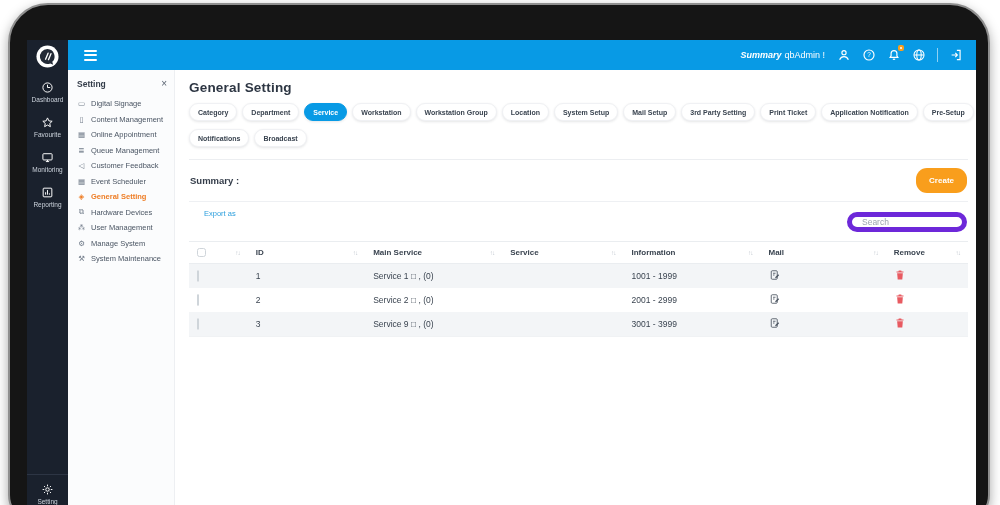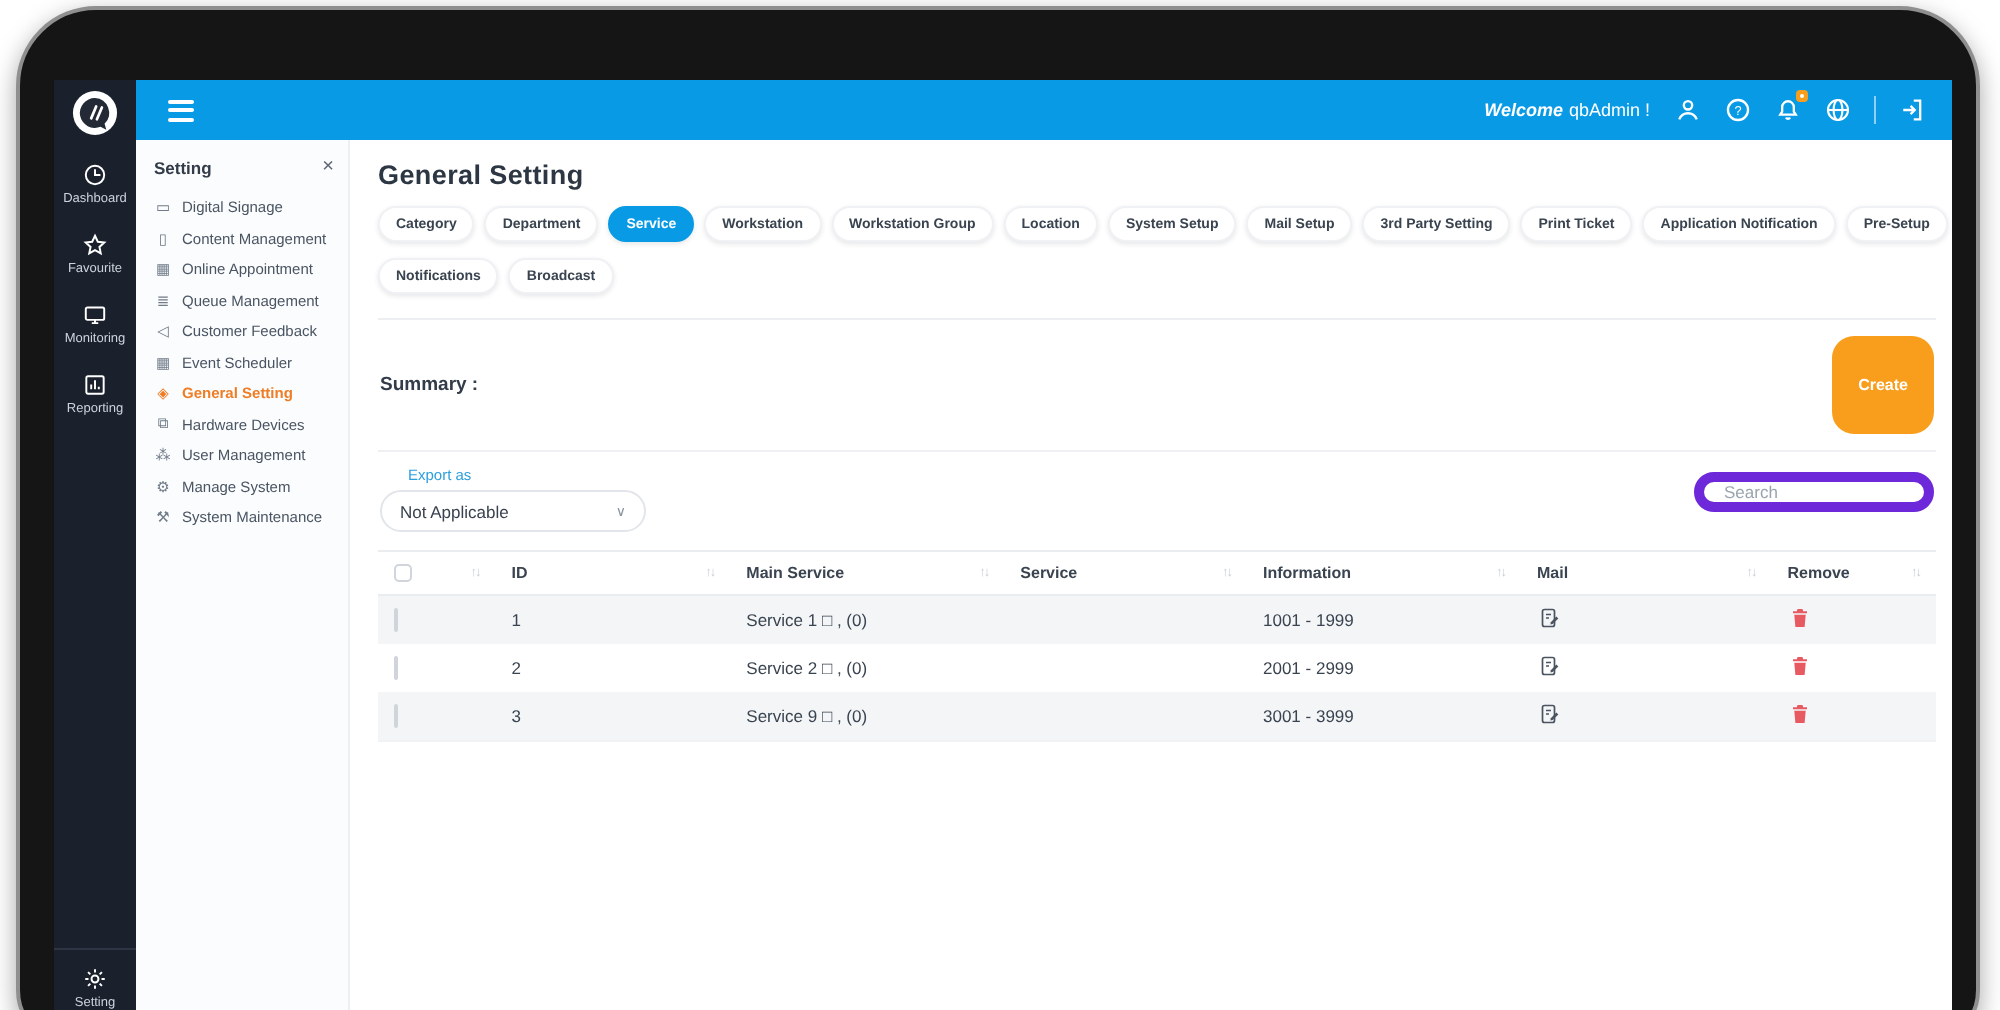--- a/index.html
+++ b/index.html
@@ -59,21 +59,21 @@
   .tabs-row { display:flex; gap:5px; margin-top:8px; white-space:nowrap; }
   .pill { height:18px; display:inline-flex; align-items:center; padding:0 8px; border-radius:9px;
     background:#fff; border:1px solid #f0f1f4; box-shadow:0 1px 2.5px rgba(40,50,60,.12);
     font-size:7px; font-weight:700; color:#3a4450; cursor:pointer; }
   .pill.active { background:#089ae5; border-color:#089ae5; color:#fff; }
 
   .card { margin-top:12px; border-top:1px solid #eceef1; border-bottom:1px solid #f0f2f4; }
   .card-head { display:flex; justify-content:space-between; align-items:center; padding:8px 1px; border-bottom:1px solid #eef0f3; }
   .summary-title { font-size:9.5px; font-weight:700; color:#333c49; }
   .create-btn { background:#f99e1c; color:#fff; border:none; font-family:inherit; font-size:8px; font-weight:700;
-    padding:20px 13px; border-radius:11px; cursor:pointer;text-align:right; }
+    padding:8px 13px; border-radius:11px; cursor:pointer;text-align:right; }
   .card-toolbar { display:flex; justify-content:space-between; align-items:flex-start; padding:7px 1px 9px; }
   .export-label { font-size:7.5px; color:#2d9fdd; margin:0 0 3px 14px; }
   .select-pill { width:133px; height:21px; border:1px solid #e2e6ea; border-radius:11px; background:#fff;
     display:flex; justify-content:space-between; align-items:center; padding:0 9px; cursor:pointer; }
   .select-value { font-size:8.5px; color:#39424e; }
   .select-chevron { font-size:7px; color:#8a93a0; }
   .search-pill { margin-top:3px; width:120px; height:20px; border:5px solid #6d28d9; border-radius:10px;
     background:#fff; display:flex; align-items:center; padding:0 10px; }
   .search-pill input { border:none; outline:none; background:transparent; width:100%;
     font-family:inherit; font-size:8.5px; color:#4a5563; }
@@ -146,21 +146,21 @@
     </nav>
 
     <header class="topbar">
       <div class="hamburger">
           <span></span>
           <span></span>
           <span></span>
         </div>
       <div class="tb-spacer"></div>
       <div class="welcome">
-        <i>Welcome</i><span>qbAdmin !</span>
+        <i>Summary</i><span>qbAdmin !</span>
       </div>
       <div class="tb-icons">
         <span class="tb-icon">
           <svg viewBox="0 0 24 24" fill="none" stroke="#fff" stroke-width="2">
               <circle cx="12" cy="8" r="3.6"></circle>
               <path d="M4.5 20c1.5-3.6 4.4-5.2 7.5-5.2s6 1.6 7.5 5.2"></path>
             </svg>
         </span>
         <span class="tb-icon">
           <svg viewBox="0 0 24 24" fill="none" stroke="#fff" stroke-width="2">
@@ -269,24 +269,20 @@
 
       <section class="card">
         <div class="card-head">
           <span class="summary-title">Summary :</span>
           <button class="create-btn">Create</button>
         </div>
 
         <div class="card-toolbar">
           <div>
             <div class="export-label">Export as</div>
-            <div class="select-pill">
-              <span class="select-value">Not Applicable</span>
-              <span class="select-chevron">∨</span>
-            </div>
           </div>
           <div class="search-pill">
             <input type="text" placeholder="Search" style="">
           </div>
         </div>
 
         <table class="data">
           <thead>
             <tr>
               <th class="col-cb">

